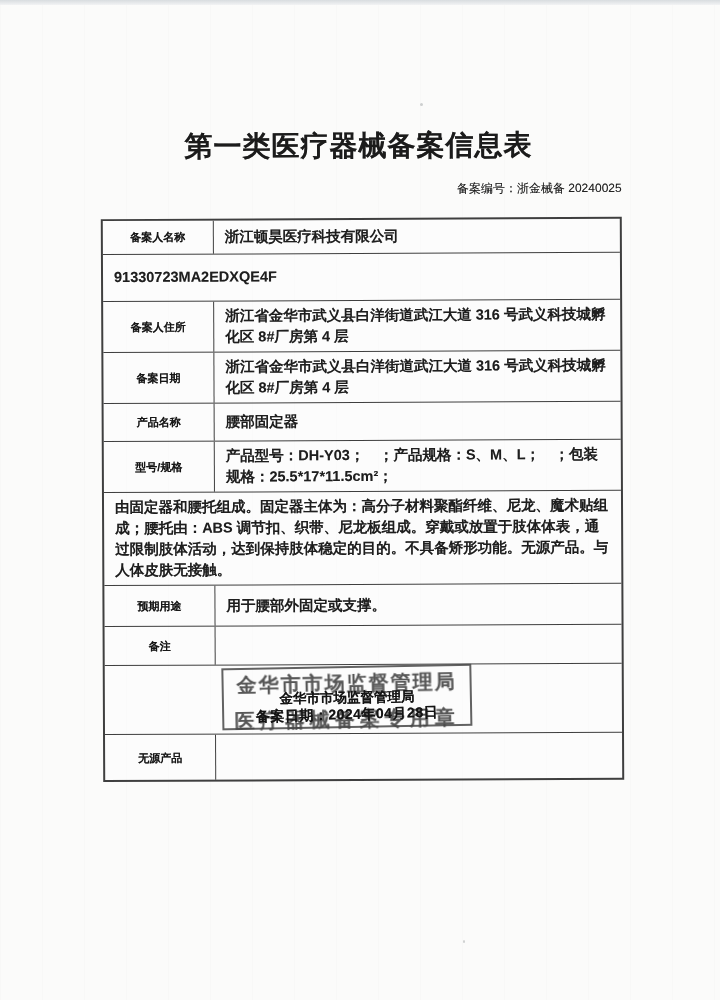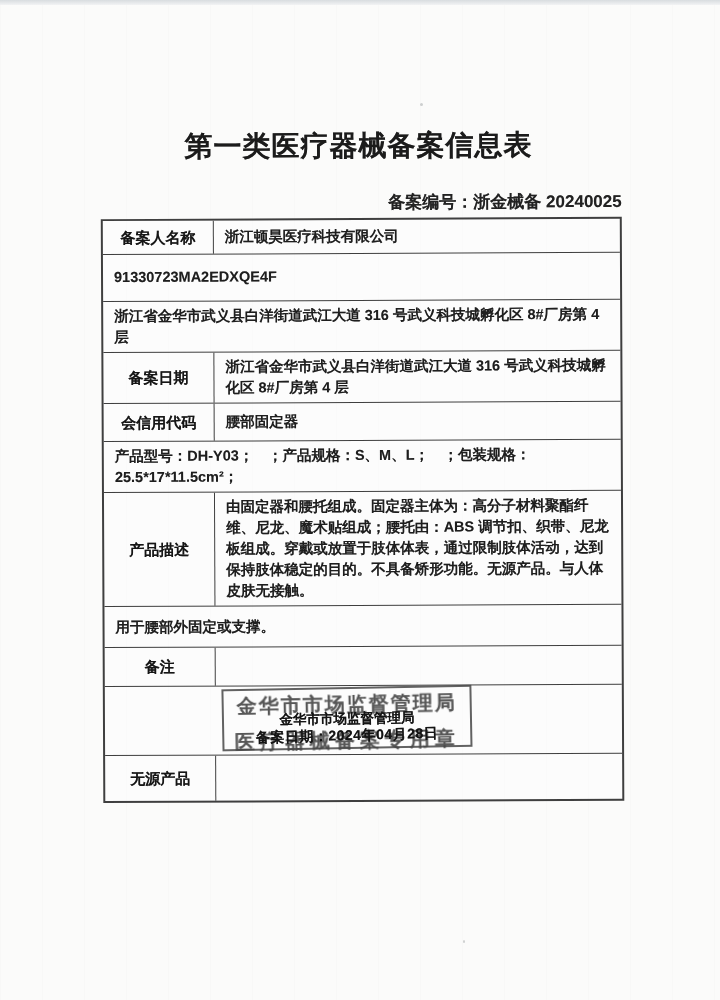--- a/index.html
+++ b/index.html
@@ -24,35 +24,35 @@
     background:linear-gradient(#d8dcdf,#f2f3f4);
   }
   .content{position:absolute;inset:0;transform:rotate(-0.25deg);}
   .doc-title{
     position:absolute;top:127px;left:0;width:100%;
     text-align:center;font-size:28px;font-weight:700;
     letter-spacing:1px;color:#1b1b1b;
     text-shadow:0 0 0.6px rgba(0,0,0,.55);
   }
   .reg-no{
-    position:absolute;top:191px;right:97px;
-    font-size:17px;font-weight:700;color:#222;
+    position:absolute;top:181px;right:97px;
+    font-size:12px;font-weight:400;color:#222;
     text-shadow:0 0 0.4px rgba(0,0,0,.4);
   }
   .info-table{
     position:absolute;top:218px;left:102px;width:521px;
     border:2px solid var(--line);
     background:rgba(255,255,255,0.35);
   }
   .row{display:flex;border-bottom:1.5px solid var(--line);}
   .row:last-child{border-bottom:none;}
   .lbl{
     width:111px;flex:0 0 111px;border-right:1.5px solid var(--line);
     display:flex;align-items:center;justify-content:center;
-    text-align:center;font-size:15px;font-weight:700;line-height:1.3;
+    text-align:center;font-size:11px;font-weight:700;line-height:1.3;
     padding:3px 4px;white-space:pre-line;color:#161616;
     text-shadow:0 0 0.5px rgba(0,0,0,.5);
   }
   .val{
     flex:1;display:flex;align-items:center;
     padding:4px 11px;font-size:14.5px;font-weight:600;
     line-height:1.45;color:var(--ink);text-align:left;
     text-shadow:0 0 0.4px rgba(0,0,0,.35);
     position:relative;
   }
@@ -102,43 +102,45 @@
       <div class="row r1">
         <div class="lbl">备案人名称</div>
         <div class="val">浙江顿昊医疗科技有限公司</div>
       </div>
 
       <div class="row r2">
         <div class="val">91330723MA2EDXQE4F</div>
       </div>
 
       <div class="row r3">
+        <div class="lbl">备案人住所</div>
         <div class="val">浙江省金华市武义县白洋街道武江大道 316 号武义科技城孵化区 8#厂房第 4 层</div>
       </div>
 
       <div class="row r4">
         <div class="lbl">备案日期</div>
         <div class="val">浙江省金华市武义县白洋街道武江大道 316 号武义科技城孵化区 8#厂房第 4 层</div>
       </div>
 
       <div class="row r5">
-        <div class="lbl">会信用代码</div>
+        <div class="lbl">产品名称</div>
         <div class="val">腰部固定器</div>
       </div>
 
       <div class="row r6">
+        <div class="lbl">型号/规格</div>
         <div class="val">产品型号：DH-Y03；　；产品规格：S、M、L；　；包装规格：25.5*17*11.5cm²；</div>
       </div>
 
       <div class="row r7">
-        <div class="lbl">产品描述</div>
         <div class="val">由固定器和腰托组成。固定器主体为：高分子材料聚酯纤维、尼龙、魔术贴组成；腰托由：ABS 调节扣、织带、尼龙板组成。穿戴或放置于肢体体表，通过限制肢体活动，达到保持肢体稳定的目的。不具备矫形功能。无源产品。与人体皮肤无接触。</div>
       </div>
 
       <div class="row r8">
+        <div class="lbl">预期用途</div>
         <div class="val">用于腰部外固定或支撑。</div>
       </div>
 
       <div class="row r9">
         <div class="lbl">备注</div>
         <div class="val"></div>
       </div>
 
       <div class="row r10">
         <div class="val">

